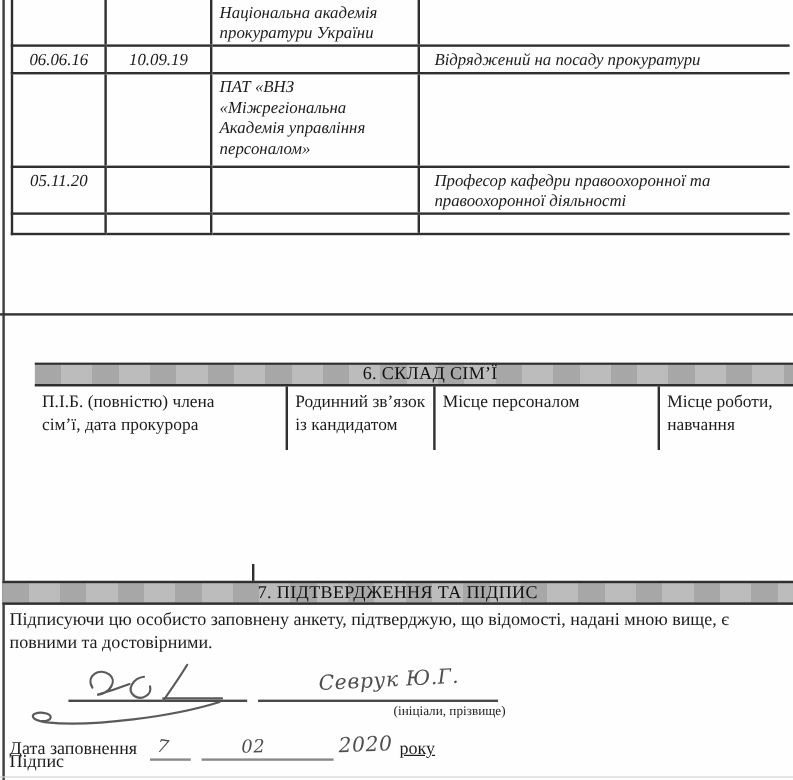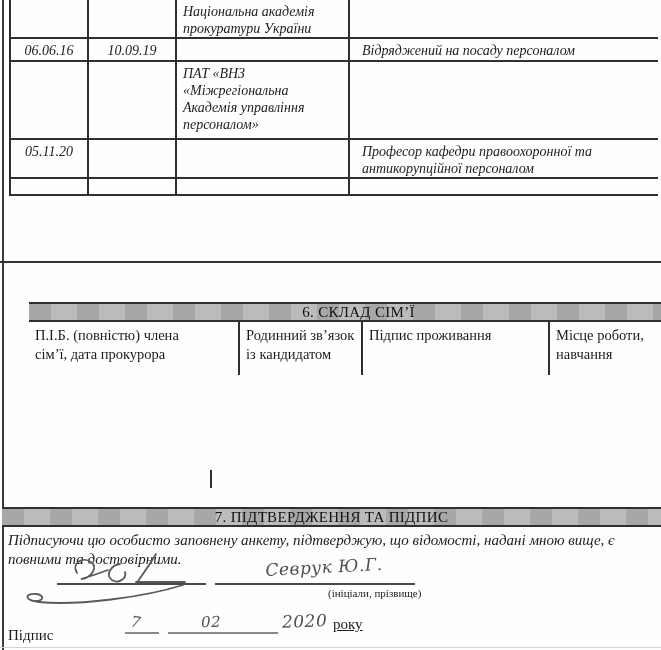--- a/index.html
+++ b/index.html
@@ -40,22 +40,22 @@
   .family-table { border-collapse:collapse; table-layout:fixed; width:659px; }
   .family-table td {
     border-left:2px solid #2f2f2f; vertical-align:top;
     font-size:14.5px; line-height:19px; padding:4px 6px 0 6px; height:60px;
   }
   .family-table td:first-child { border-left:none; padding-right:34px; }
 
   .divider-fragment { position:absolute; left:210px; top:470px; width:2px; height:18px; background:#2f2f2f; }
 
   
-  .section7 { position:absolute; left:2px; top:507px; width:659px; }
-  .statement { margin:4px 0 0 6px; width:622px; font-size:15px; line-height:19px;font-style:italic; }
+  .section7 { position:absolute; left:2px; top:484px; width:659px; }
+  .statement { margin:4px 0 0 6px; width:622px; font-size:15px; line-height:19px; }
 
   
   .printed { position:absolute; font-size:15px; }
   .sig-line { position:absolute; top:583px; height:2px; background:#4a4a4a; }
   .sig-line-1 { left:57px; width:149px; }
   .sig-line-2 { left:215px; width:200px; }
   .hand { font-family:"DejaVu Serif", serif; font-style:italic; color:#4f4f4f; letter-spacing:0.5px; }
   .sig-name { position:absolute; left:238px; top:557px; width:172px; text-align:center; font-size:17px; transform:rotate(-3deg); }
   .sig-hint { position:absolute; left:328px; top:587px; font-size:11px; color:#222; }
   .sig-svg { position:absolute; left:15px; top:551px; }
@@ -86,33 +86,33 @@
         <tr style="height:37px">
       <td class="cell-date"></td>
       <td class="cell-date"></td>
       <td>Національна академія прокуратури України</td>
       <td class="cell-pos"></td>
     </tr>
     <tr style="height:23px">
       <td class="cell-date">06.06.16</td>
       <td class="cell-date">10.09.19</td>
       <td></td>
-      <td class="cell-pos">Відряджений на посаду персоналом</td>
+      <td class="cell-pos">Відряджений на посаду прокуратури</td>
     </tr>
     <tr style="height:78px">
       <td class="cell-date"></td>
       <td class="cell-date"></td>
       <td>ПАТ «ВНЗ «Міжрегіональна Академія управління персоналом»</td>
       <td class="cell-pos"></td>
     </tr>
     <tr style="height:35px">
       <td class="cell-date">05.11.20</td>
       <td class="cell-date"></td>
       <td></td>
-      <td class="cell-pos">Професор кафедри правоохоронної та антикорупційної персоналом</td>
+      <td class="cell-pos">Професор кафедри правоохоронної та правоохоронної діяльності</td>
     </tr>
     <tr style="height:17px">
       <td class="cell-date"></td>
       <td class="cell-date"></td>
       <td></td>
       <td class="cell-pos"></td>
     </tr>
   </tbody>
     </table>
 
@@ -126,21 +126,21 @@
       <colgroup>
           <col style="width:210px">
           <col style="width:123px">
           <col style="width:187px">
           <col style="width:139px">
         </colgroup>
       <tbody>
           <tr>
         <td>П.І.Б. (повністю) члена сім’ї, дата прокурора</td>
         <td>Родинний зв’язок із кандидатом</td>
-        <td>Підпис проживання</td>
+        <td>Місце персоналом</td>
         <td>Місце роботи, навчання</td>
       </tr>
     </tbody>
       </table>
   </div>
 
   <div class="divider-fragment"></div>
 
   <div class="section7">
     <div class="sec-bar">
@@ -159,20 +159,21 @@
       <path d="M105,13 C96,14 90,24 97,29 C103,33 112,28 110,21"></path>
       <path d="M141,3 C135,13 128,23 121,33"></path>
       <path d="M121,31 L170,31"></path>
       <path d="M168,34 C130,46 62,55 24,51 C8,49 10,42 21,43 C30,44 29,50 20,50"></path>
     </g>
   </svg>
 
   <span class="hand sig-name">Севрук Ю.Г.</span>
   <span class="sig-hint">(ініціали, прізвище)</span>
 
+  <span class="printed" style="left:8px; top:616px;">Дата заповнення</span>
   <span class="hand hand-day">7</span>
   <div class="date-line date-line-day"></div>
   <span class="hand hand-month">02</span>
   <div class="date-line date-line-month"></div>
   <span class="hand hand-year">2020</span>
   <span class="printed" style="left:333px; top:616px;text-decoration:underline;">року</span>
 
   <div class="bottom-smudge"></div>
 </div>
 

